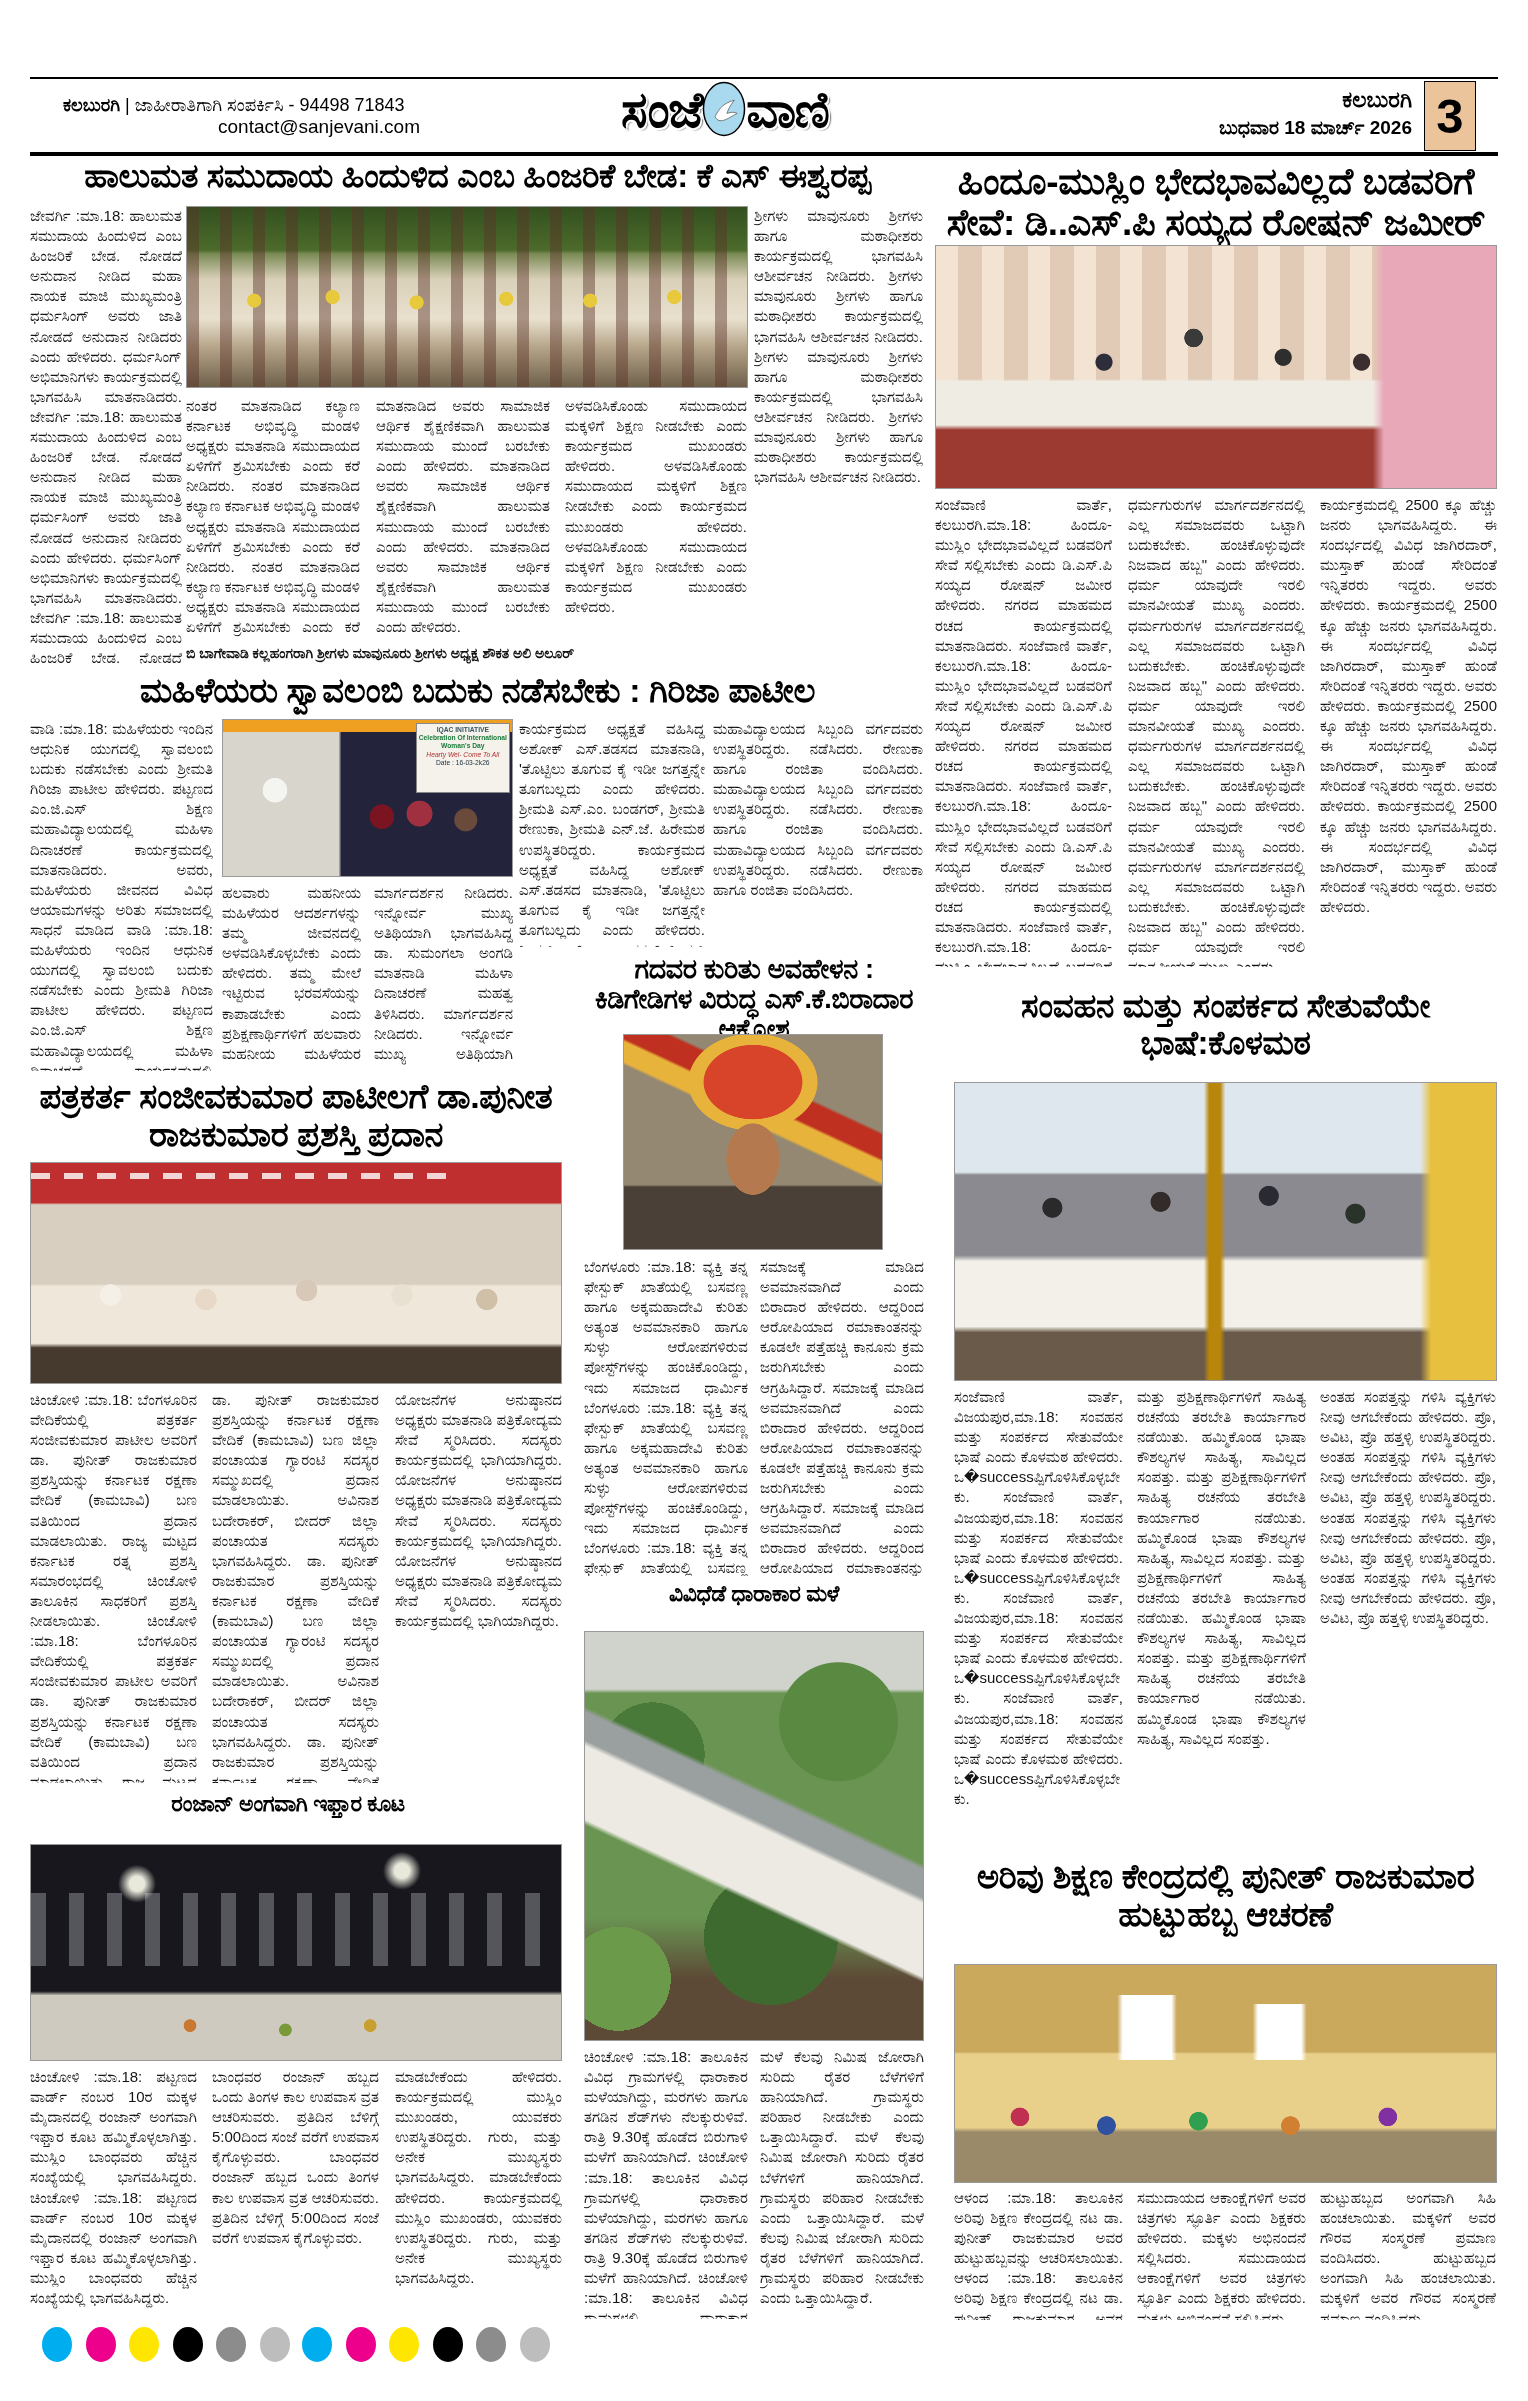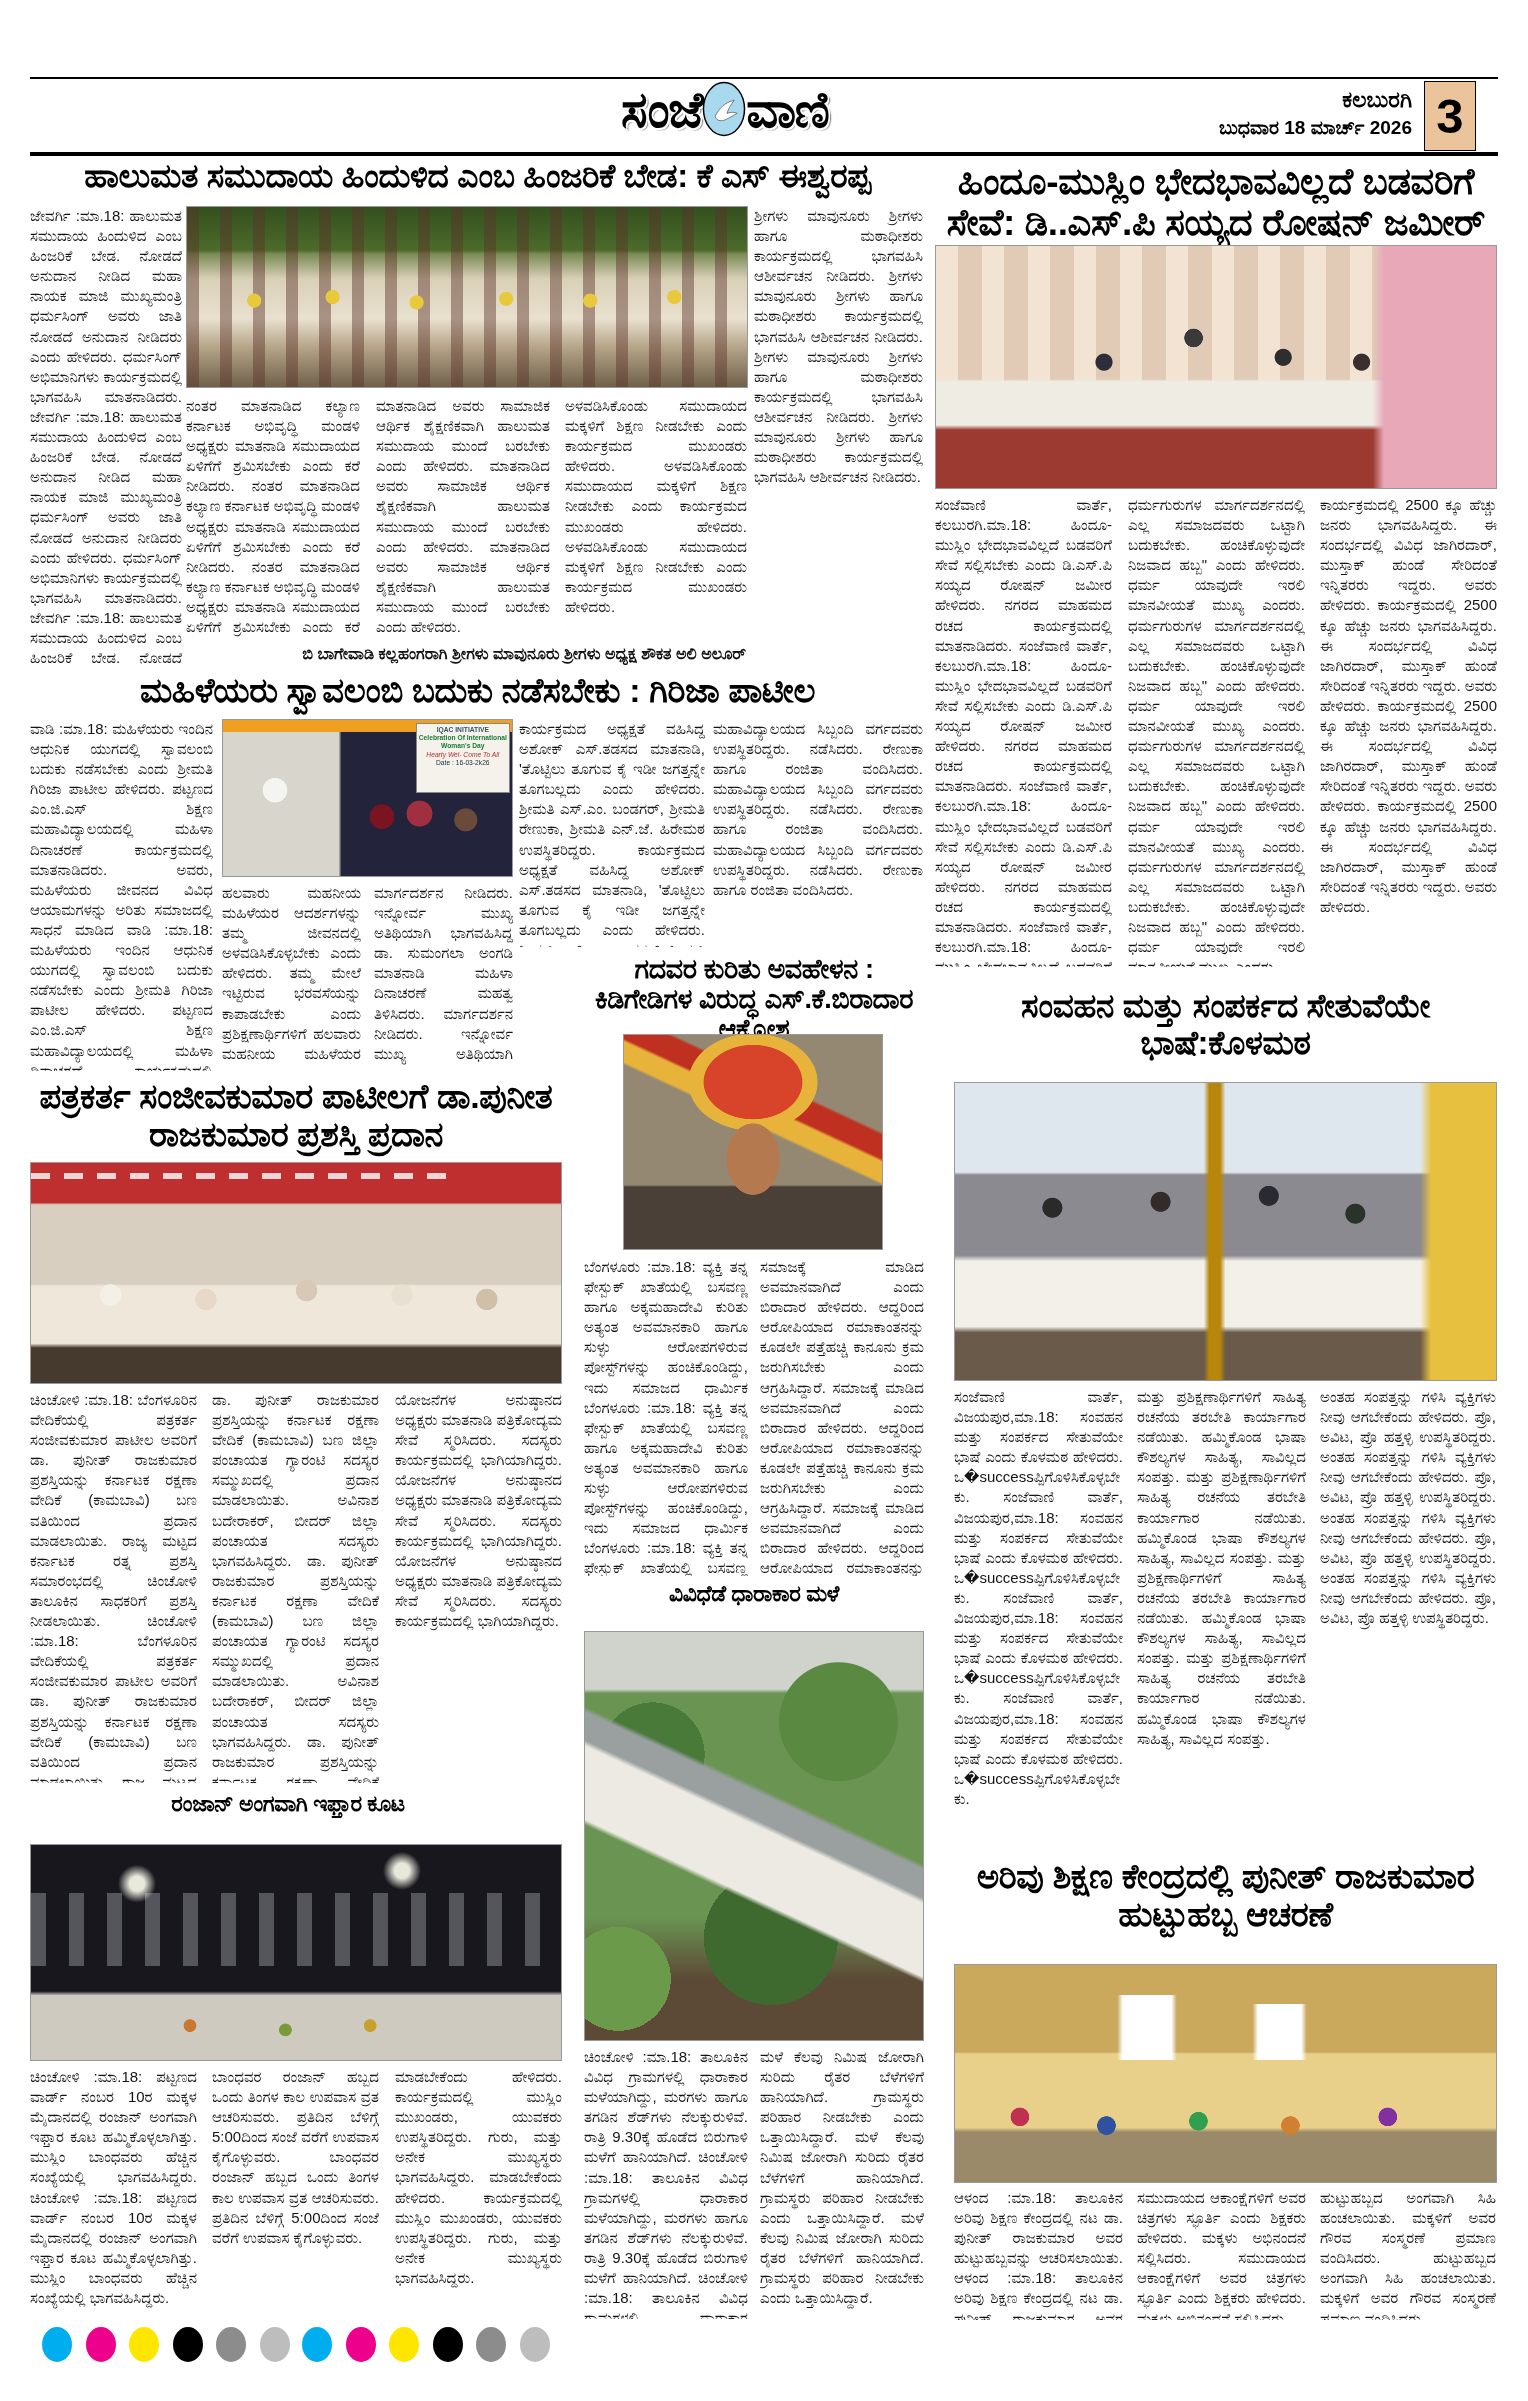--- a/index.html
+++ b/index.html
@@ -2,41 +2,48 @@
 <html style="font-size:12px"><head>
 <meta charset="utf-8">
 <style>
   html,body{margin:0;padding:0;background:#fff;}
   .page{position:relative;width:1528px;height:2401px;background:#fff;overflow:hidden;
         font-family:"Liberation Sans","DejaVu Sans",sans-serif;color:#000;}
   .abs{position:absolute;}
   .rule{background:#000;}
   .hl{font-weight:bold;color:#000000;text-align:center;line-height:1.12;letter-spacing:-0.4px;}
   .col{font-size:15px;line-height:1.34;text-align:justify;overflow:hidden;color:#141414;word-break:break-word;}
-  .cap{font-size:16px;font-weight:bold;text-align:right;overflow:hidden;color:#111;}
+  .cap{font-size:14px;font-weight:bold;text-align:left;overflow:hidden;color:#111;}
   .photo{overflow:hidden;border:0.7px solid #999;box-sizing:border-box;}
   .masthead-left{font-size:18px;color:#000;}
   .masthead-left .city{font-weight:bold;}
   .logo{font-size:50px;font-weight:700;letter-spacing:-1.5px;white-space:nowrap;
         text-shadow:1.5px 1.5px 0 #fff,-1.5px -1.5px 0 #fff,1.5px -1.5px 0 #fff,-1.5px 1.5px 0 #fff,2.2px 2.2px 1.5px #555;}
   .pagebox{background:#ecc49c;border:0.7px solid #000;text-align:center;font-weight:bold;}
   .dot{position:absolute;border-radius:50%;width:30px;height:35px;}
   .banner-c{position:absolute;background:#f4f2ea;border:0.7px solid #888;font-size:6.7px;line-height:1.25;
             text-align:center;color:#234;overflow:hidden;padding:1.5px;}
   .banner-c .b1{font-weight:bold;color:#356;}
   .banner-c .b2{color:#1a7a3a;font-weight:bold;}
   .banner-c .b3{color:#b03030;font-style:italic;}
 </style>
 </head>
 <body>
 
 <div class="page">
 
   <div class="abs rule" style="left:30px;top:77px;width:1468px;height:1.5px"></div>
 
+  <div class="abs masthead-left" style="left:63px;top:95px;width:473px">
+    <div>
+      <span class="city">ಕಲಬುರಗಿ</span>
+      <span>| ಜಾಹೀರಾತಿಗಾಗಿ ಸಂಪರ್ಕಿಸಿ - 94498 71843</span>
+    </div>
+    <div style="padding-left:155px;font-size:19px">contact@sanjevani.com</div>
+  </div>
 
   <div class="abs logo" style="left:621px;top:81px">
     <span>ಸಂಜೆ</span><svg width="44" height="56" viewBox="0 0 60 76" style="vertical-align:-10.4px">
         <ellipse cx="30" cy="38" rx="28" ry="36" fill="#a9d9ef" stroke="#000" stroke-width="2"></ellipse>
         <path d="M18 48 C24 36 30 30 44 26 C38 34 36 38 34 44 C40 42 44 42 48 44 C40 48 32 54 26 54 C22 54 19 52 18 48 Z" fill="#fff" stroke="#555" stroke-width="1"></path>
       </svg><span>ವಾಣಿ</span>
   </div>
 
   <div class="abs" style="left:1153px;top:87px;width:259px;text-align:right">
     <div style="font-size:22px;font-weight:bold">ಕಲಬುರಗಿ</div>

